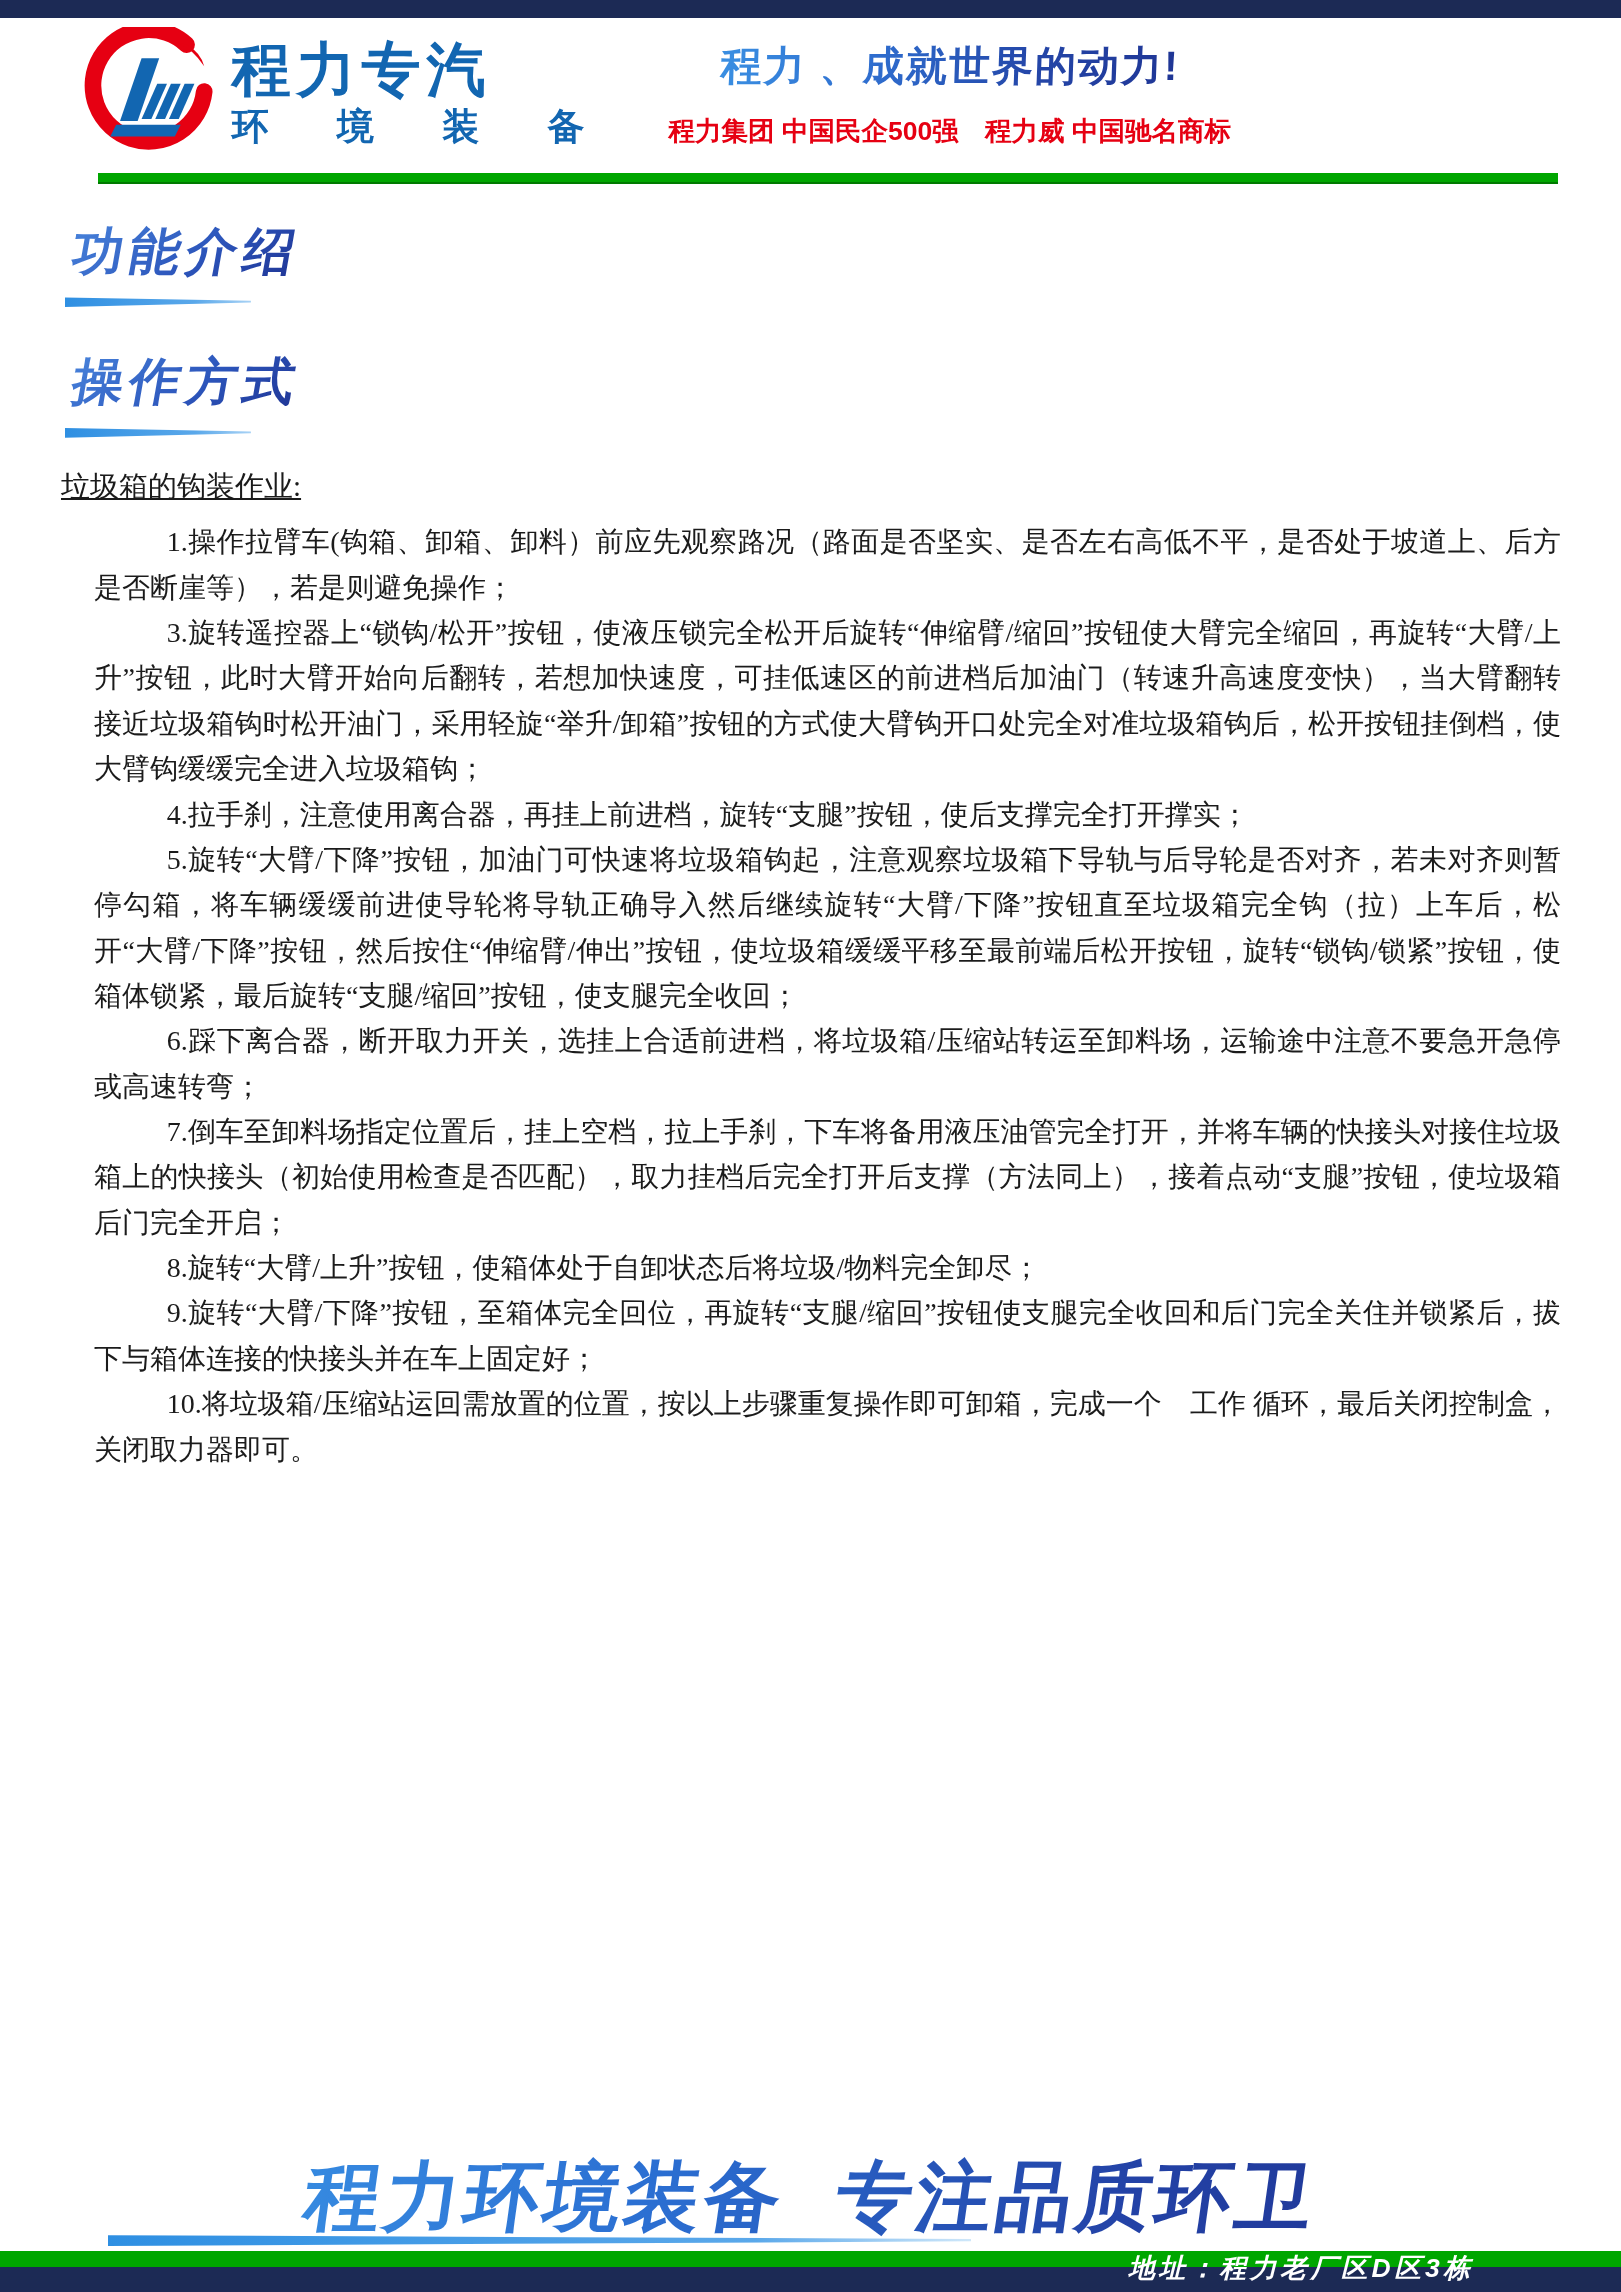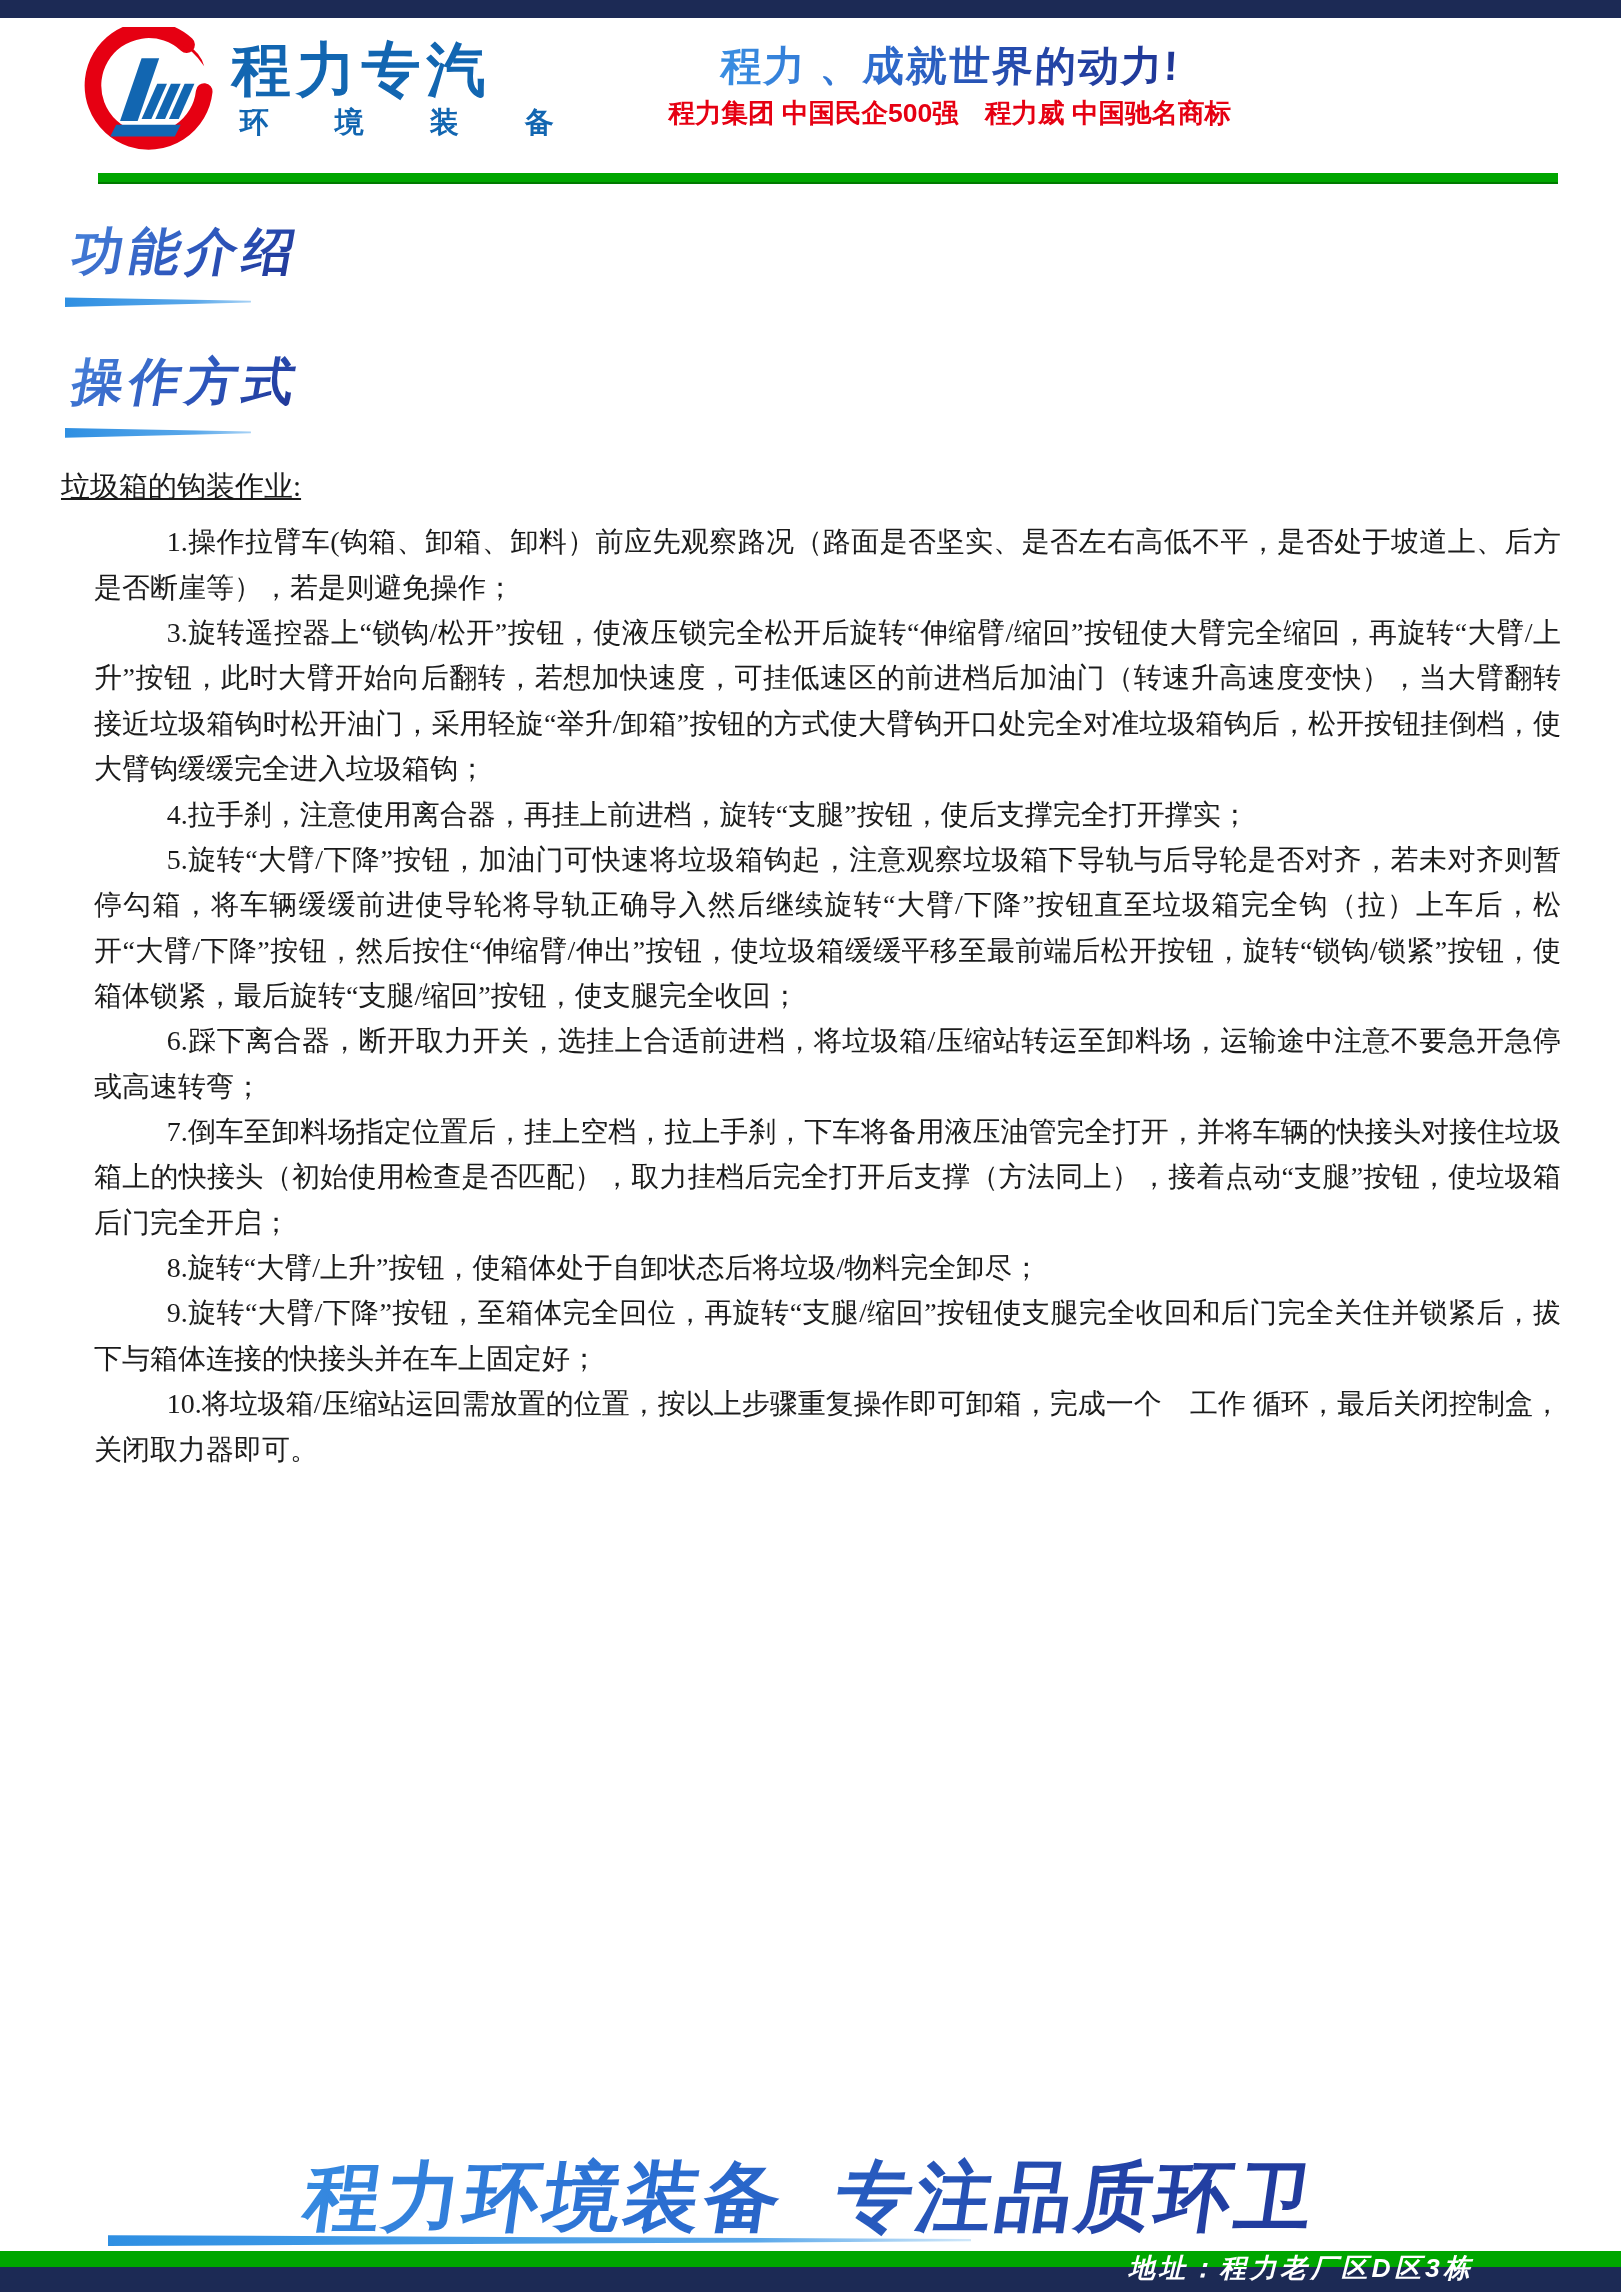--- a/index.html
+++ b/index.html
@@ -8,28 +8,28 @@
     font-family:"Liberation Serif","DejaVu Serif",serif;
     overflow:hidden;
   }
   .topbar{position:absolute;top:0;left:0;width:1621px;height:17.6px;background:#1c2a55;}
   
   .header{position:absolute;top:17.6px;left:0;width:1296px;height:155px;background:#fff;}
   .logo-wrap{position:absolute;left:71px;top:9.8px;display:flex;align-items:flex-start;}
   .logo-mark{width:147px;height:137px;}
   .logo-text{margin-left:13.7px;margin-top:13.7px;font-family:"Liberation Sans","DejaVu Sans",sans-serif;}
   .logo-brand{font-size:59px;font-weight:900;color:#1266b1;letter-spacing:5.9px;line-height:1;}
-  .logo-sub{font-size:29px;font-weight:900;color:#1266b1;letter-spacing:29px;line-height:1;margin-top:7.8px;white-space:nowrap;margin-left:8px;}
+  .logo-sub{font-size:37px;font-weight:900;color:#1266b1;letter-spacing:29px;line-height:1;margin-top:7.8px;white-space:nowrap;}
   .slogan-wrap{position:absolute;right:65px;top:21.6px;text-align:center;font-family:"Liberation Sans","DejaVu Sans",sans-serif;}
   .slogan{
     font-size:41px;font-weight:900;letter-spacing:2px;transform:skewX(-2deg);
     background:linear-gradient(90deg,#3e9ae8 0%,#2f6fd0 35%,#2446a8 65%,#1d2f8e 100%);
     -webkit-background-clip:text;background-clip:text;color:transparent;white-space:nowrap;
   }
-  .subslogan{font-size:26.5px;font-weight:700;color:#e60012;margin-top:1px;white-space:nowrap;}
+  .subslogan{font-size:26.5px;font-weight:700;color:#e60012;margin-top:19px;white-space:nowrap;}
   .green-rule{position:absolute;top:173px;left:98px;width:1460px;height:8.8px;background:#00a600;border-bottom:2px solid #007a00;}
   
   .content{position:absolute;top:192px;left:61px;width:1500px;}
   .h-block{margin-top:25.5px;margin-bottom:25.5px;width:255px;}
   .h-title{
     font-family:"Liberation Sans","DejaVu Sans",sans-serif;
     font-size:51px;font-weight:900;letter-spacing:5.9px;transform:skewX(-10deg);
     background:linear-gradient(135deg,#4a87de 0%,#2c55bb 55%,#1d2f8e 100%);
     -webkit-background-clip:text;background-clip:text;color:transparent;white-space:nowrap;
     padding-left:11.8px;

